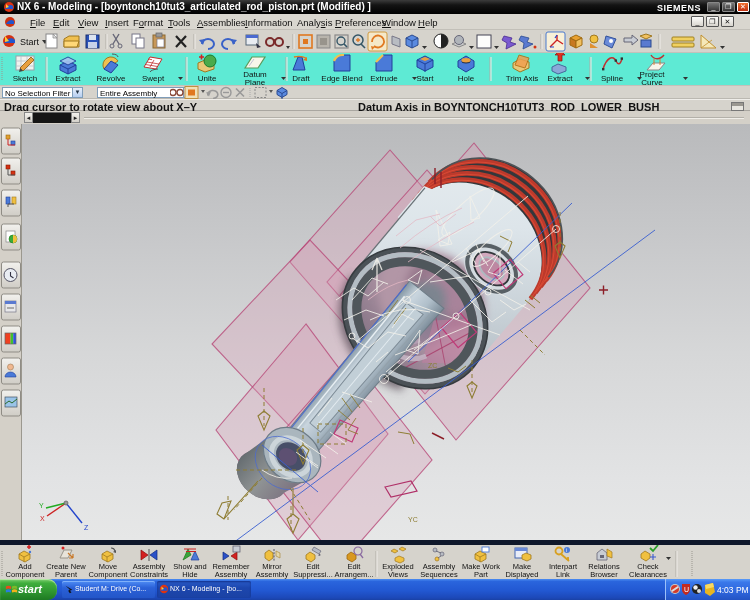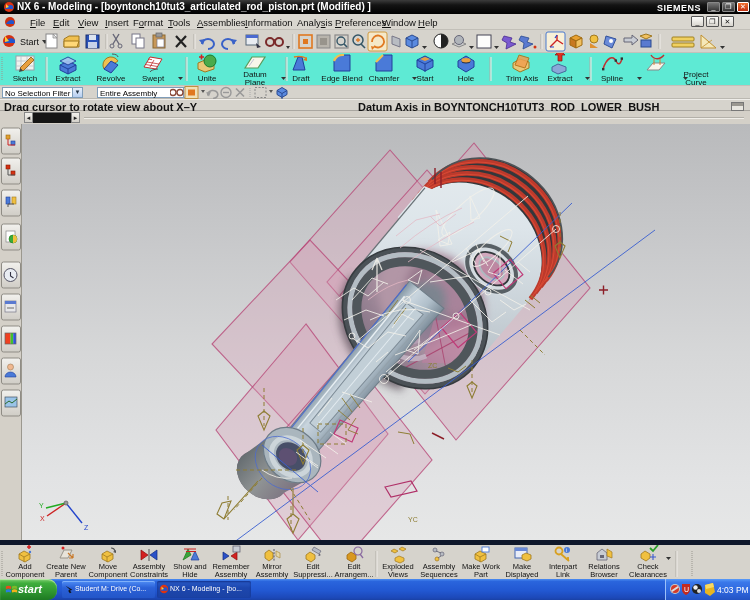--- a/index.html
+++ b/index.html
@@ -267,27 +267,27 @@
         <path d="M683 24 l5 0 l-2.5 3 Z" fill="#333"></path>
       </svg>
     <span class="lbl2" style="left:25px">Sketch</span>
     <span class="lbl2" style="left:68px">Extract</span>
     <span class="lbl2" style="left:111px">Revolve</span>
     <span class="lbl2" style="left:153px">Swept</span>
     <span class="lbl2" style="left:207px">Unite</span>
     <span class="lbl2" style="left:255px;top:18px">Datum<br>Plane</span>
     <span class="lbl2" style="left:301px">Draft</span>
     <span class="lbl2" style="left:342px">Edge Blend</span>
-    <span class="lbl2" style="left:384px">Chamfer</span>
+    <span class="lbl2" style="left:384px">Extrude</span>
     <span class="lbl2" style="left:425px">Start</span>
     <span class="lbl2" style="left:466px">Hole</span>
     <span class="lbl2" style="left:522px">Trim Axis</span>
     <span class="lbl2" style="left:560px">Extract</span>
     <span class="lbl2" style="left:612px">Spline</span>
-    <span class="lbl2" style="left:696px;top:18px">Project<br>Curve</span>
+    <span class="lbl2" style="left:652px;top:18px">Project<br>Curve</span>
   </div>
 
   <div id="selbar">
     <span class="combo" style="left:2px;width:81px">No Selection Filter<span class="drop">▼</span></span>
     <span class="combo" style="left:97px;width:97px">Entire Assembly<span class="drop">▼</span></span>
     <svg style="left:170px;top:0" width="140" height="13" viewBox="0 0 140 13" id="selsvg">
         <g transform="translate(6,6.5)">
           <circle cx="-3" cy="0" r="3" fill="none" stroke="#8a4a3a" stroke-width="1.4"></circle>
           <circle cx="4" cy="0" r="3" fill="none" stroke="#8a4a3a" stroke-width="1.4"></circle>
         </g>

